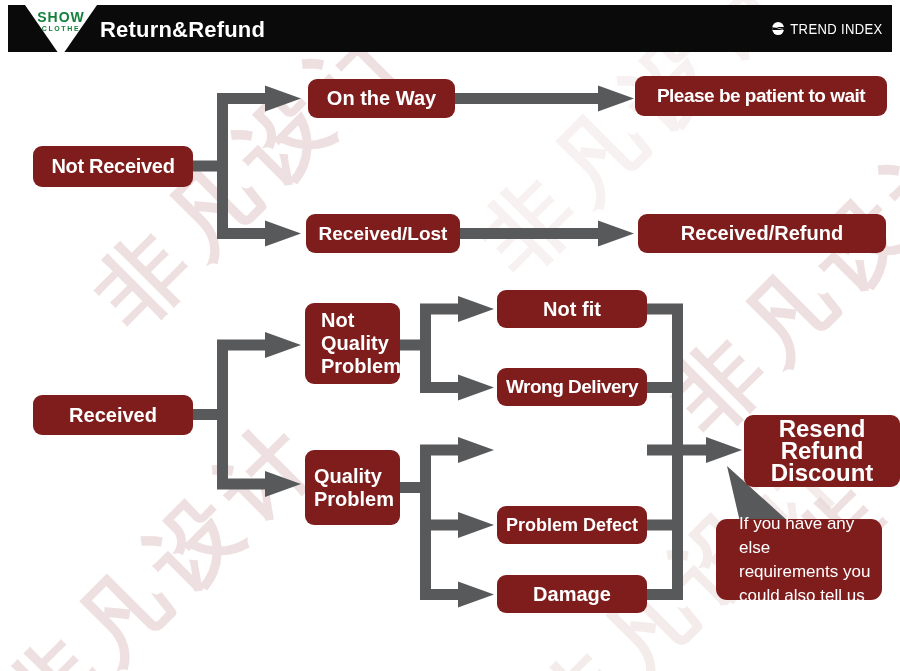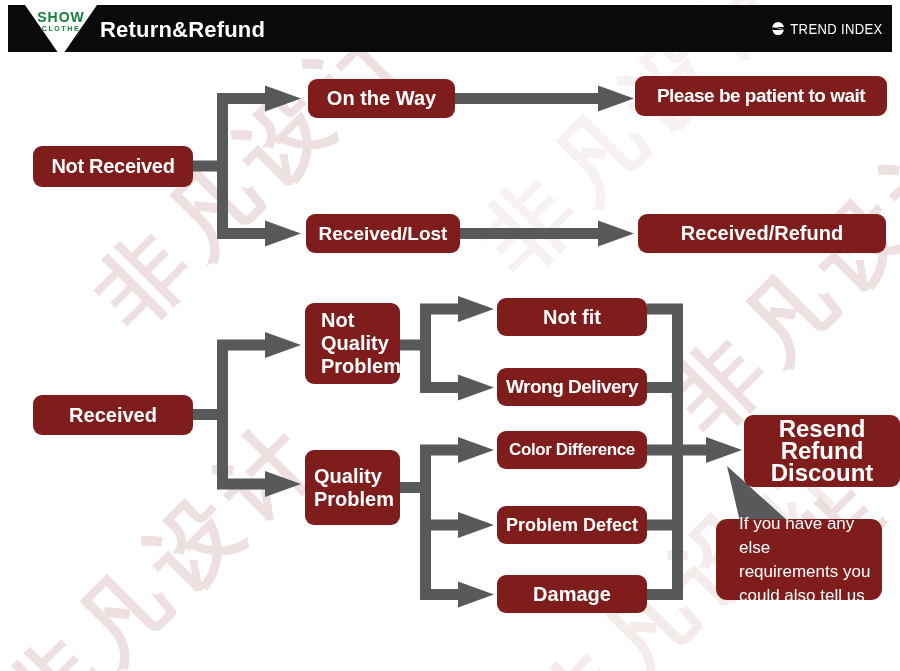--- a/index.html
+++ b/index.html
@@ -36,21 +36,21 @@
         text-align:center;box-sizing:border-box;}
   .n-not-received   {left:33px; top:146px;width:160px;height:41px;font-size:20px;letter-spacing:-.3px;}
   .n-on-the-way     {left:308px;top:79px; width:147px;height:39px;font-size:20px;}
   .n-please-wait    {left:635px;top:76px; width:252px;height:40px;font-size:19px;letter-spacing:-.5px;}
   .n-received-lost  {left:306px;top:214px;width:154px;height:39px;font-size:19px;}
   .n-received-refund{left:638px;top:214px;width:248px;height:39px;font-size:20px;}
   .n-received       {left:33px; top:395px;width:160px;height:40px;font-size:20px;}
   .n-not-quality    {left:305px;top:303px;width:95px;height:81px;font-size:20px;line-height:23px;
                      flex-direction:column;align-items:flex-start;justify-content:center;
                      padding-left:16px;text-align:left;}
-  .n-not-fit        {left:497px;top:298px;width:150px;height:38px;font-size:20px;}
+  .n-not-fit        {left:497px;top:290px;width:150px;height:38px;font-size:20px;}
   .n-wrong-delivery {left:497px;top:368px;width:150px;height:38px;font-size:19px;letter-spacing:-.5px;}
   .n-quality-problem{left:305px;top:450px;width:95px;height:75px;font-size:20px;line-height:23px;
                      flex-direction:column;align-items:flex-start;justify-content:center;
                      padding-left:9px;text-align:left;}
   .n-color-diff     {left:497px;top:431px;width:150px;height:38px;font-size:17px;letter-spacing:-.4px;}
   .n-quality-defect {left:497px;top:506px;width:150px;height:38px;font-size:18px;}
   .n-damage         {left:497px;top:575px;width:150px;height:38px;font-size:20px;}
   .n-outcome        {left:744px;top:415px;width:156px;height:72px;font-size:24px;line-height:22px;
                      flex-direction:column;}
   .n-note           {left:716px;top:519px;width:166px;height:81px;font-size:17px;line-height:24px;
@@ -159,23 +159,20 @@
   <div class="node n-not-fit">
     <span>Not fit</span>
   </div>
   <div class="node n-wrong-delivery">
     <span>Wrong Delivery</span>
   </div>
   <div class="node n-quality-problem">
     <div>Quality</div>
     <div>Problem</div>
   </div>
-  <div class="node n-color-diff">
-    <span>Color Difference</span>
-  </div>
   <div class="node n-quality-defect">
     <span>Problem Defect</span>
   </div>
   <div class="node n-damage">
     <span>Damage</span>
   </div>
   <div class="node n-outcome">
     <div>Resend</div>
     <div>Refund</div>
     <div>Discount</div>

